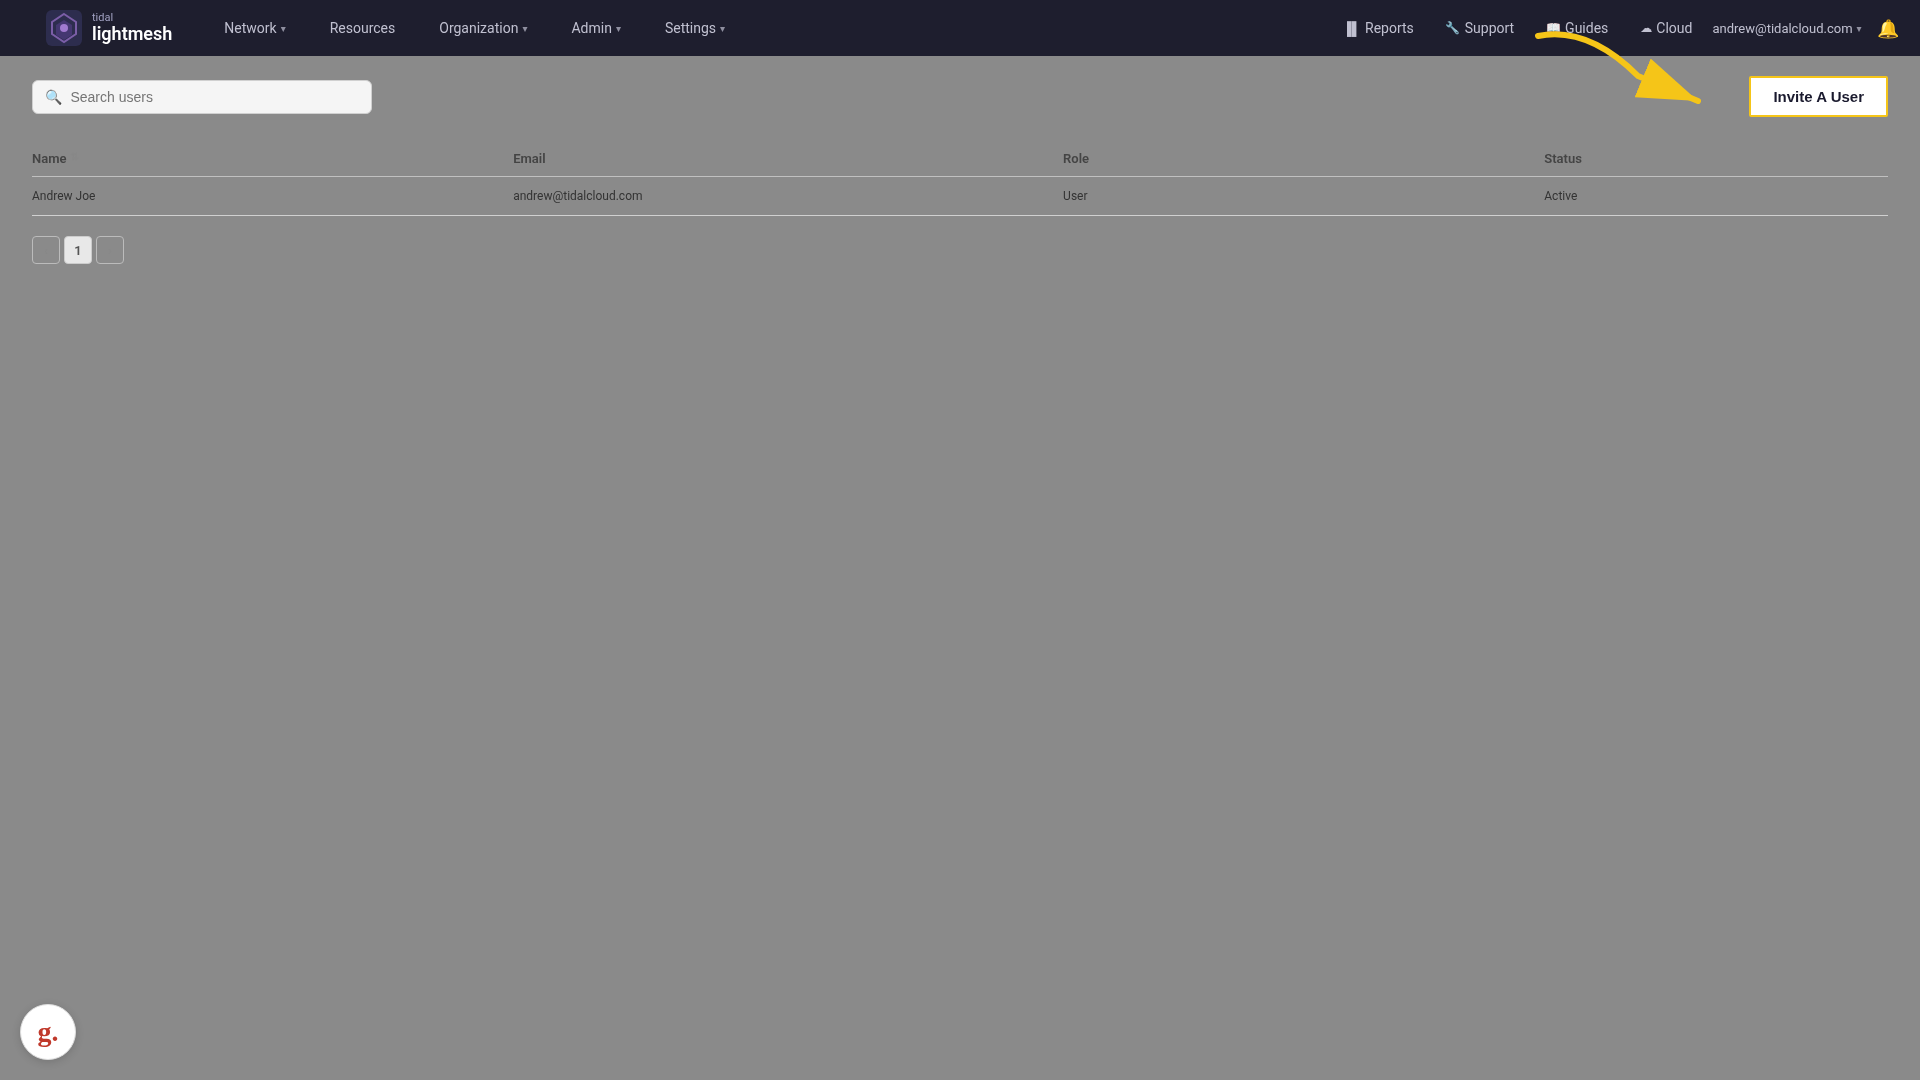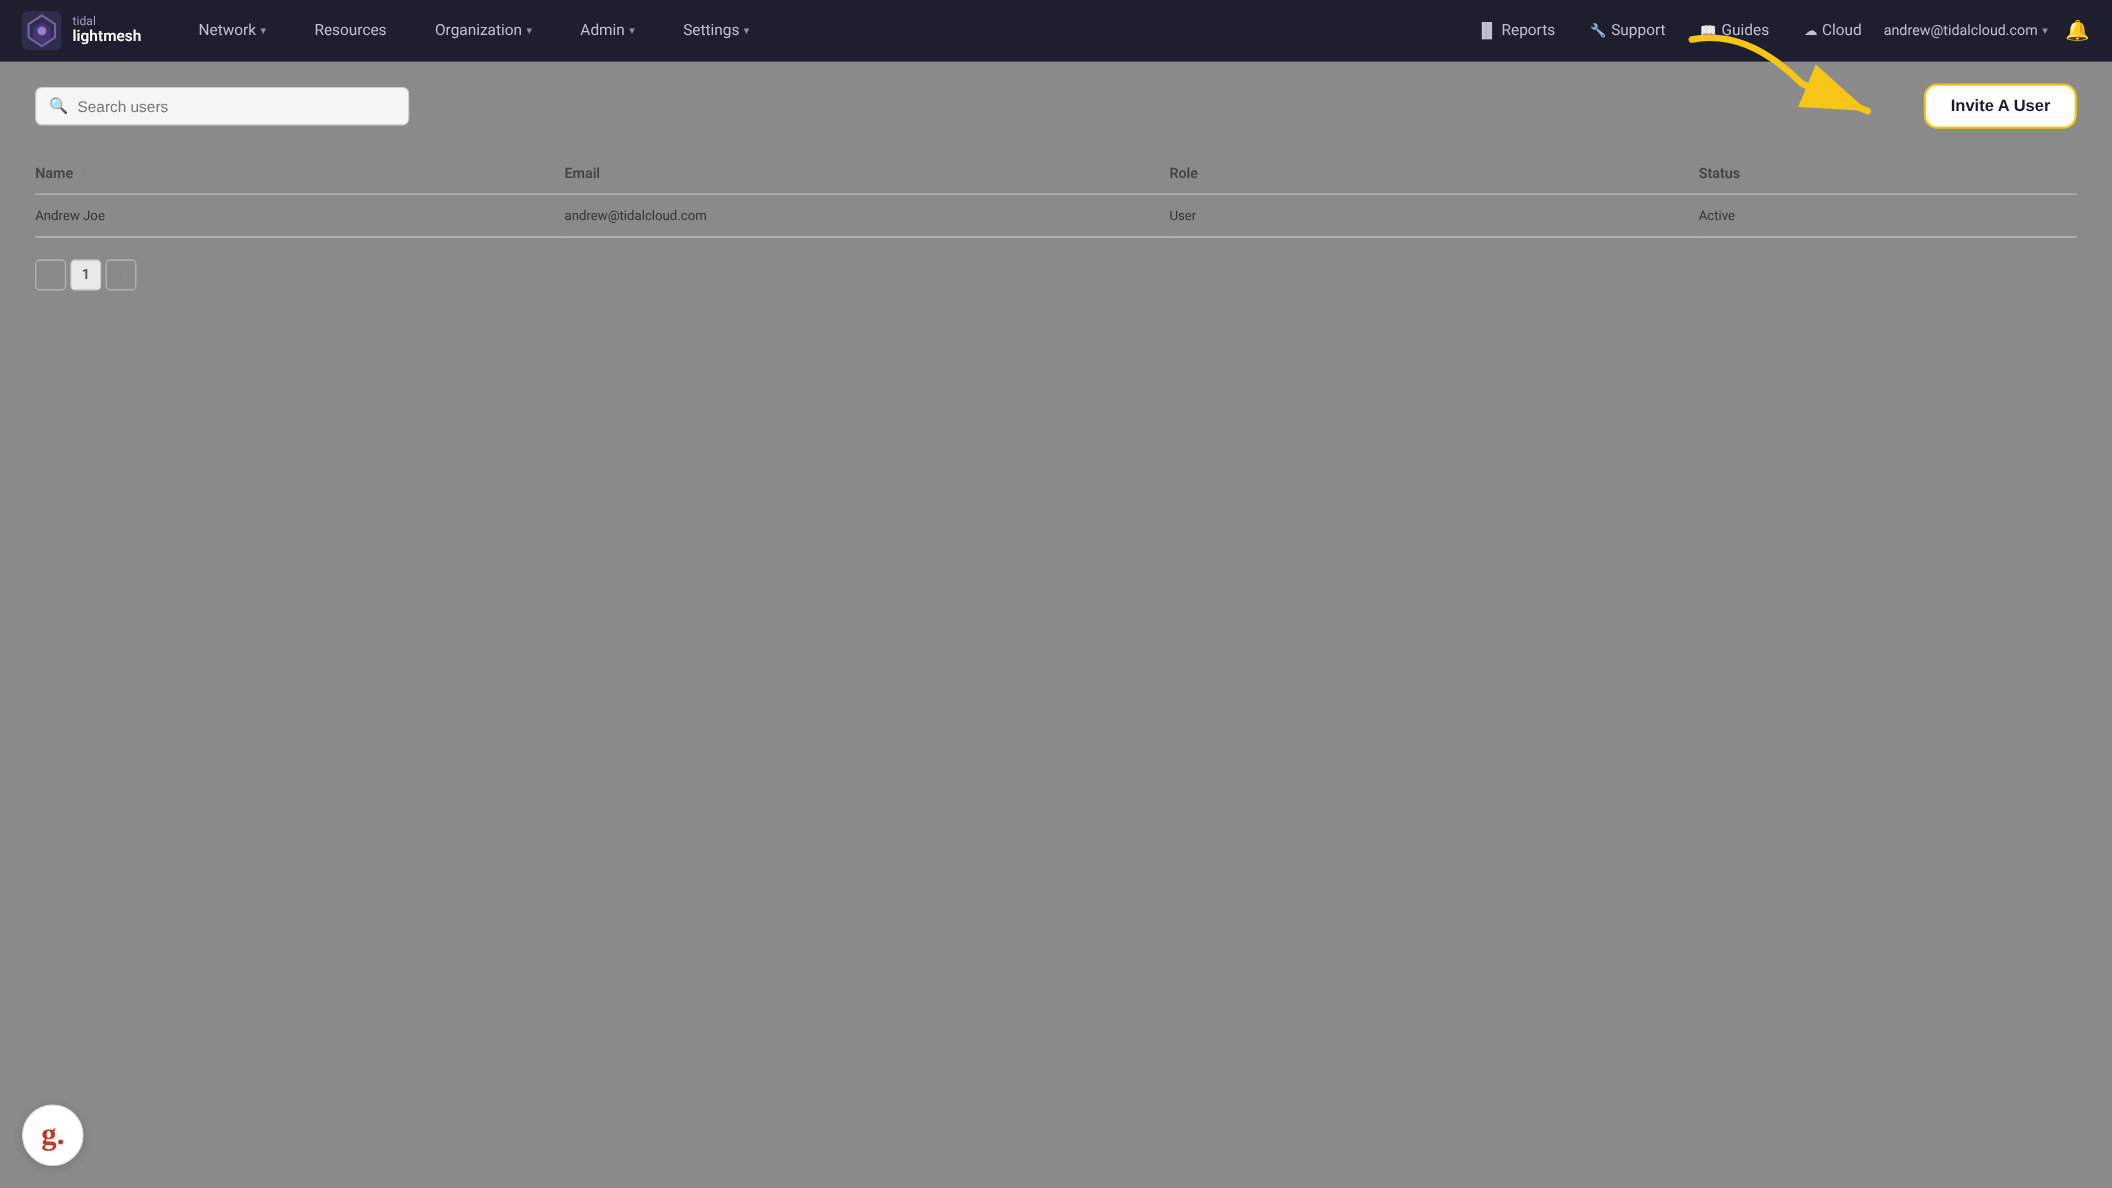--- a/index.html
+++ b/index.html
@@ -19,34 +19,35 @@
       align-items: center;
       height: 56px;
       padding: 0 20px;
       gap: 0;
     }
     .logo-area {
       display: flex;
       align-items: center;
       gap: 10px;
       margin-right: 40px;
+      margin-left: 26px;
     }
     .logo-text {
       display: flex;
       flex-direction: column;
       line-height: 1.1;
     }
     .logo-tidal {
       color: #a0a0c0;
       font-size: 11px;
       font-weight: 400;
     }
     .logo-lightmesh {
       color: #ffffff;
-      font-size: 14px;
+      font-size: 18px;
       font-weight: 600;
     }
     .nav-items {
       display: flex;
       align-items: center;
       flex: 1;
       gap: 20px;
     }
     .nav-item {
       color: #c0c0d0;
@@ -126,21 +127,21 @@
       color: #888;
       font-size: 14px;
     }
     .invite-button {
       background: white;
       border: 2px solid #f5c518;
       color: #1a1a2e;
       font-size: 15px;
       font-weight: 600;
       padding: 10px 22px;
-      border-radius: 12px;
+      border-radius: 2px;
       cursor: pointer;
       white-space: nowrap;
     }
 
     
     .arrow-annotation {
       position: absolute;
       right: 160px;
       top: -60px;
       width: 220px;

